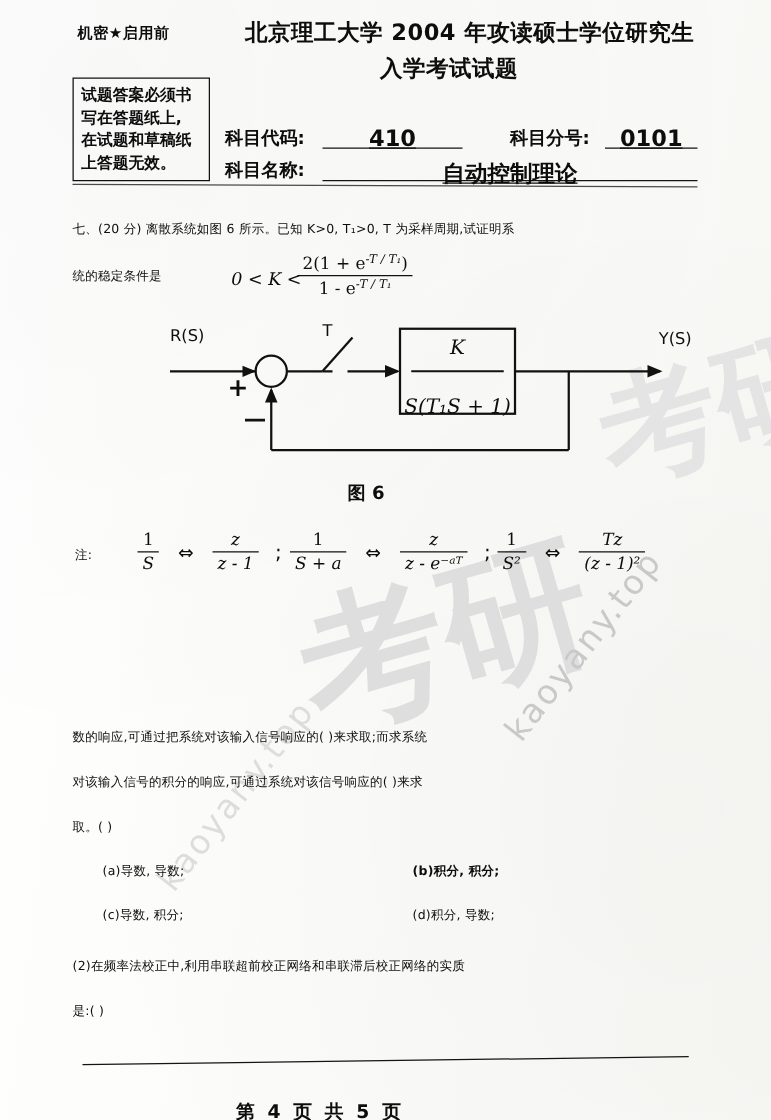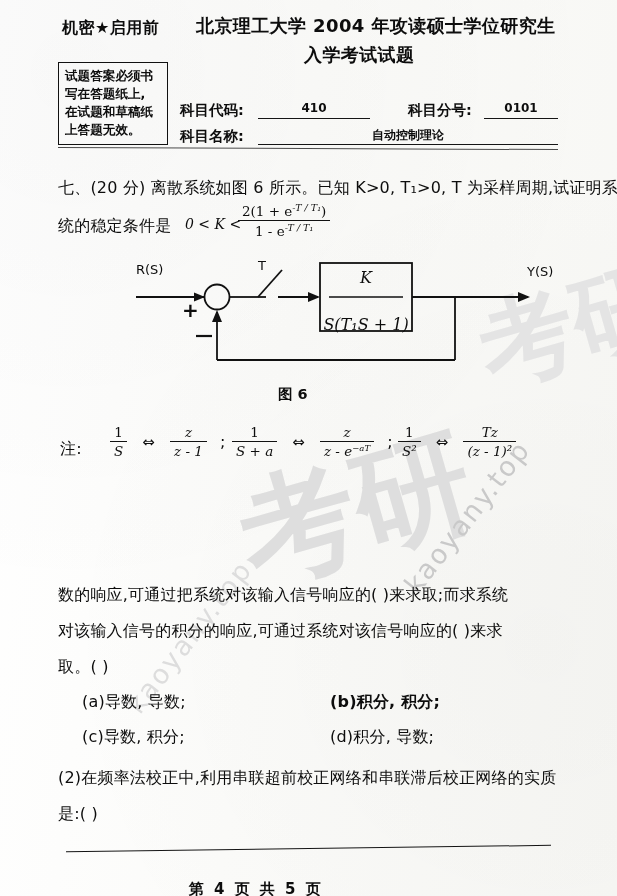--- a/index.html
+++ b/index.html
@@ -50,21 +50,21 @@
     pointer-events: none;
     transform: rotate(-16deg);
   }
 
   
   .cn { font-family: "DejaVu Sans", sans-serif; }
 
   #confidential {
     position: absolute;
     left: 62px; top: 18px;
-    font-size: 16px;
+    font-size: 12px;
     font-weight: bold;
     letter-spacing: 0.5px;
   }
   #exam-title-1 {
     position: absolute;
     left: 196px; top: 14px;
     font-size: 18px;
     font-weight: bold;
     letter-spacing: 0.4px;
     white-space: nowrap;
@@ -96,39 +96,40 @@
     font-size: 14.5px;
     font-weight: bold;
     white-space: nowrap;
   }
   .field-rule {
     position: absolute;
     border-bottom: 1.4px solid #151515;
   }
   .field-value {
     position: absolute;
-    font-size: 12px;
+    font-size: 18px;
     font-weight: bold;
     text-align: center;
     white-space: nowrap;
+    text-decoration: underline;
   }
 
   #header-rule {
     position: absolute;
     left: 58px; top: 148px;
     width: 500px;
     height: 0;
     border-bottom: 1.1px solid #4a4a4a;
     transform: rotate(0.25deg);
   }
 
   
   .ptext {
     position: absolute;
-    font-size: 16px;
+    font-size: 10px;
     line-height: 1.5;
     white-space: nowrap;
     letter-spacing: 0.2px;
   }
 
   
   .math {
     position: absolute;
     font-family: "DejaVu Serif", serif;
     font-style: italic;

